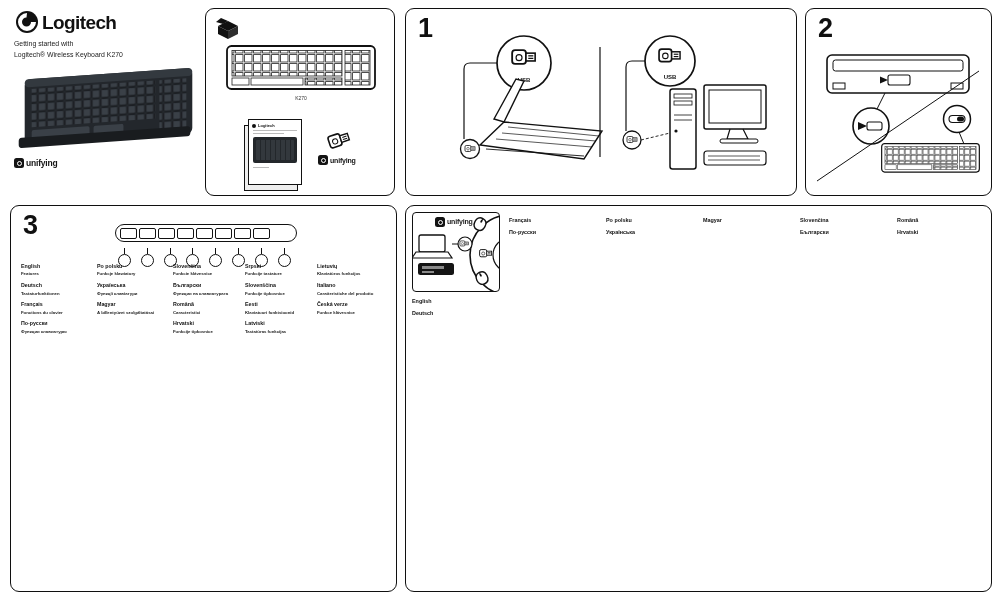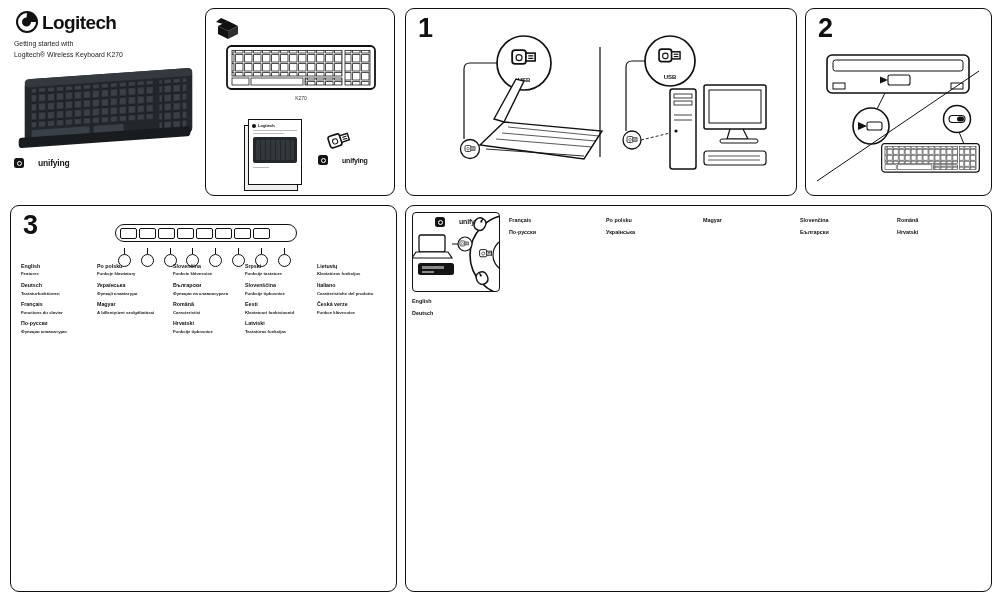--- a/index.html
+++ b/index.html
@@ -4,21 +4,21 @@
 <style>
   html,body{margin:0;padding:0}
   body{width:1000px;height:600px;position:relative;background:#fff;color:#151515;
        font-family:"Liberation Sans",sans-serif;overflow:hidden}
   .panel{position:absolute;border:1.6px solid #101010;border-radius:9px;background:#fff}
   .bignum{position:absolute;font-size:27px;font-weight:bold;color:#101010;line-height:1}
   svg{display:block}
   
   #brand{position:absolute;left:14px;top:8px;width:182px;height:188px}
   .title{font-size:6.9px;line-height:1.55;color:#222;margin-top:3px}
-  .ulogo{display:inline-flex;align-items:center;gap:14px}
+  .ulogo{display:inline-flex;align-items:center;gap:2px}
   .ubox{width:10px;height:10px;background:#141414;border-radius:2.5px;position:relative;flex:0 0 auto}
   .ubox::after{content:"";position:absolute;left:2.5px;top:2.5px;width:5px;height:5px;border:1.2px solid #fff;border-radius:50%;box-sizing:border-box}
   .ulogo b{font-size:8.5px;letter-spacing:-0.2px}
   .ulogo.small b{font-size:7px}
   
   .caption{font-size:5px;text-align:center;color:#333}
   .booklet{position:absolute;border:1.2px solid #111;background:#fff}
   .booklet .row{display:flex;align-items:center;gap:2px;margin:3px 3px 2px}
   .booklet .dot{width:4px;height:4px;border-radius:50%;background:#111}
   .booklet .mini{font-size:4px;font-weight:bold}

